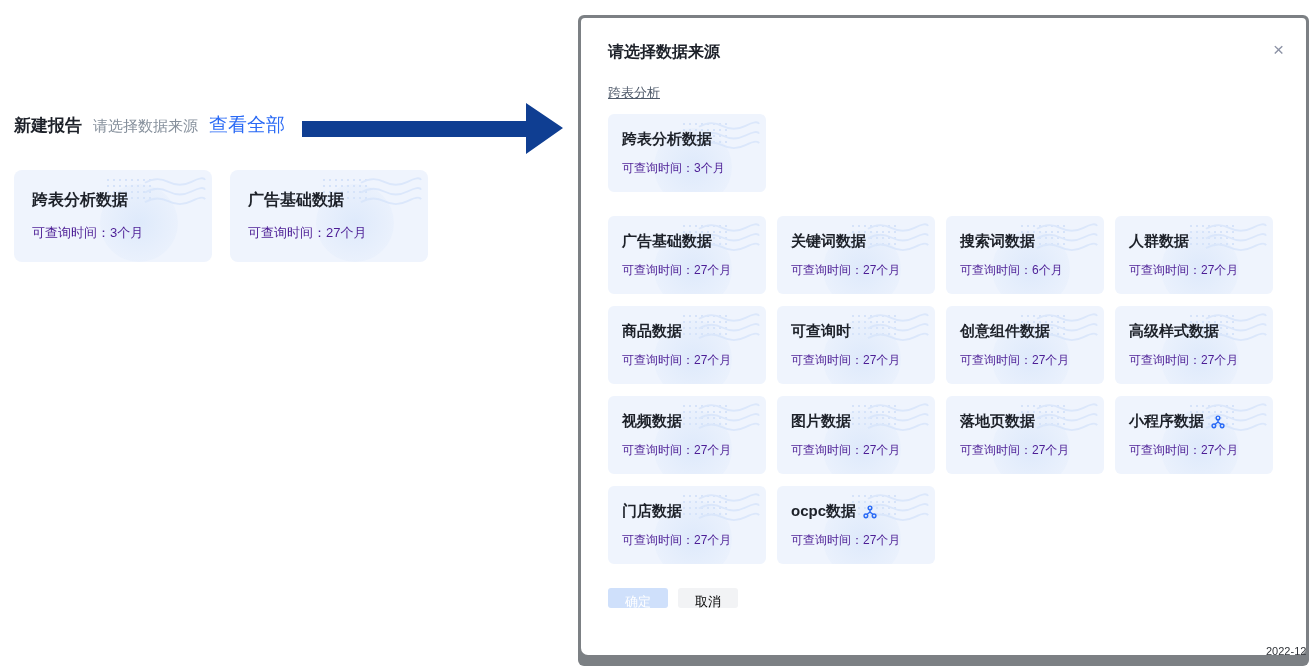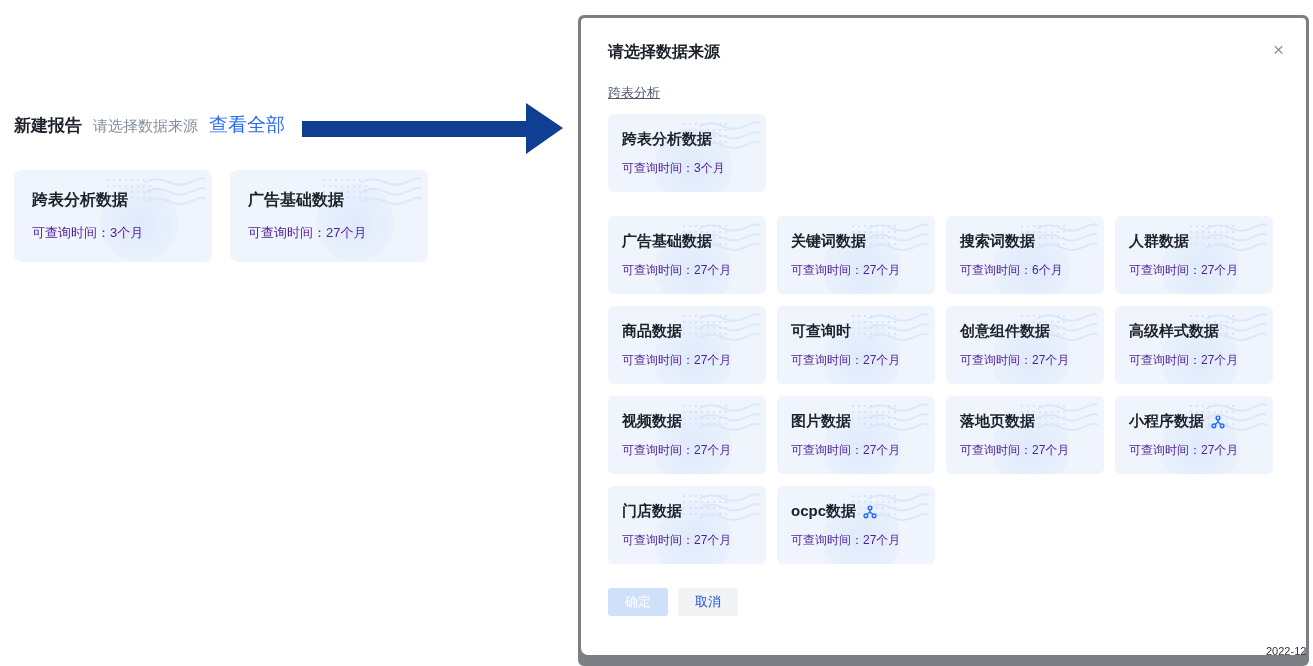--- a/index.html
+++ b/index.html
@@ -52,24 +52,24 @@
   .modal-header { position:relative; height:22px; margin-bottom:20px; }
   .modal-title { font-size:16px; font-weight:600; color:#1d2129; }
   .modal-close { position:absolute; right:22px; top:-2px; font-size:19px; line-height:1;
     color:#8d93a6; cursor:pointer; font-weight:400; }
   .section-label { font-size:13px; color:#4e5969; margin-bottom:12px;text-decoration:underline; }
   .modal-grid { display:grid; grid-template-columns:repeat(4,158px); gap:12px 11px; margin-bottom:24px; }
   .modal-grid .card { width:158px; height:78px; border-radius:6px; }
   .modal-grid.one { grid-template-columns:158px; }
 
   .modal-actions { margin-top:17px; display:flex; align-items:center; gap:10px; }
-  .btn { height:28px; padding:0 17px; border:none; border-radius:3px; font-size:13px;
+  .btn { height:20px; padding:0 17px; border:none; border-radius:3px; font-size:13px;
     font-family:inherit; cursor:pointer; line-height:28px; }
   .btn-confirm { background:var(--confirm_disabled_bg,#cfe0fb); color:#ffffff; }
-  .btn-cancel { background:var(--cancel_bg,#f2f3f5); color:#1d4ed8; }
+  .btn-cancel { background:var(--cancel_bg,#f2f3f5); color:#000000; }
 
   .bg-date { position:absolute; left:688px; top:630px; font-size:11px; color:#2f3338; white-space:nowrap; }
 </style>
 </head>
 <body>
 
 <div class="stage">
 
   <header class="page-header">
     <span class="page-title">新建报告</span>

